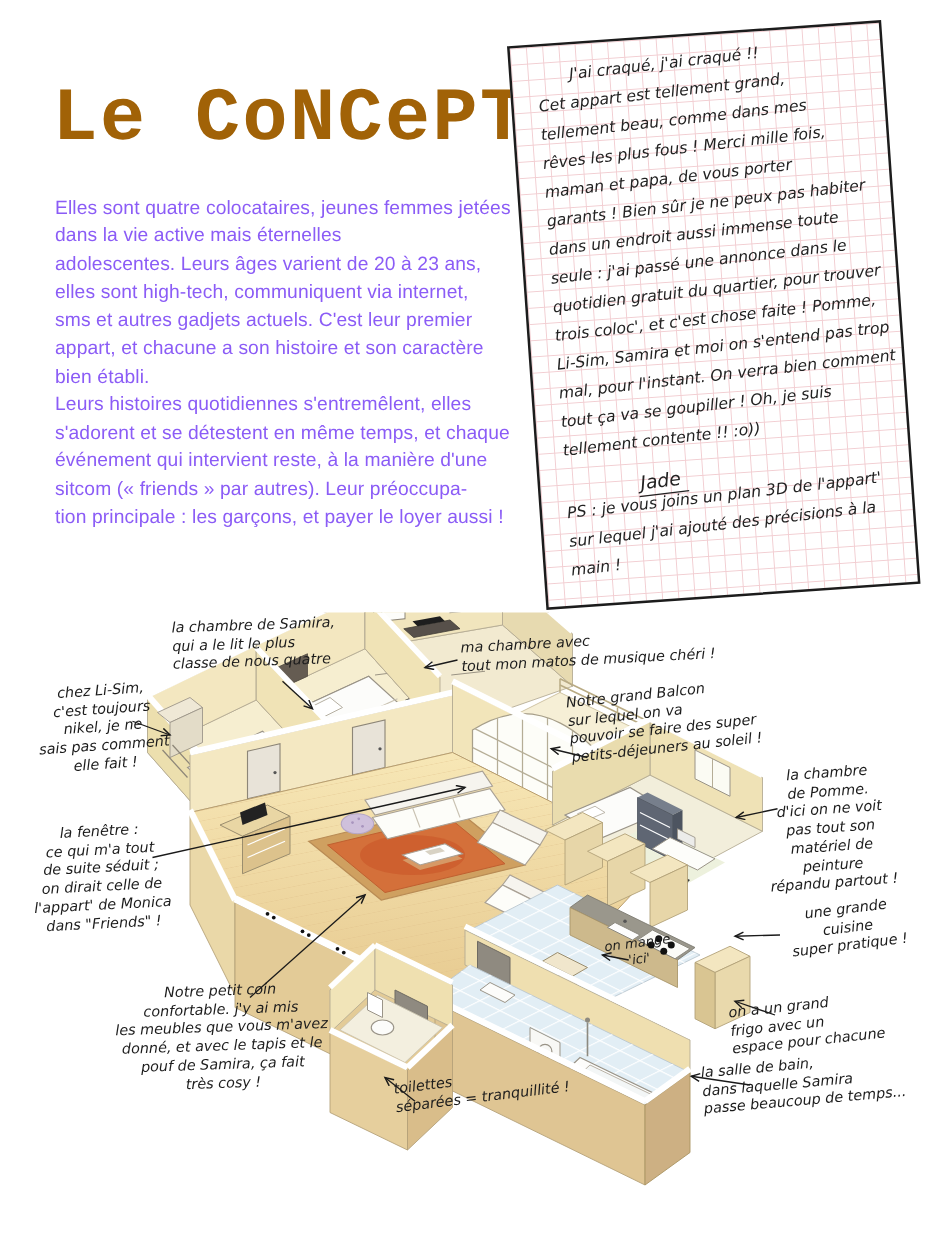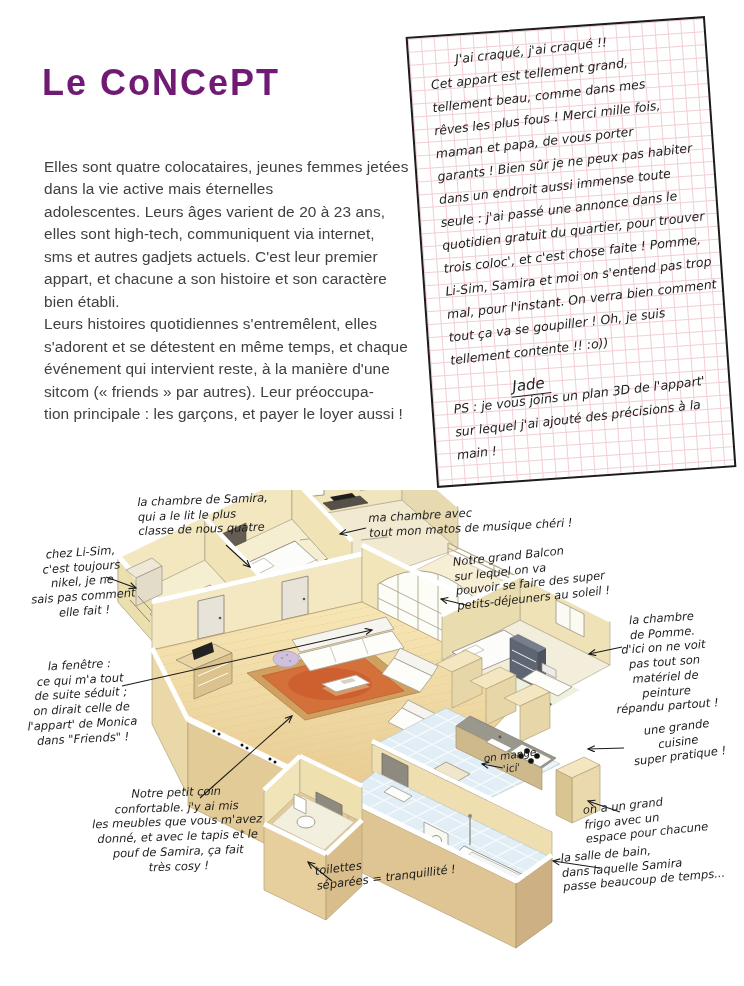--- a/index.html
+++ b/index.html
@@ -1,22 +1,22 @@
 <!DOCTYPE html>
 <html><head>
 <meta charset="utf-8">
 <style>
   html,body{margin:0;padding:0;background:#ffffff;}
   .page{position:relative;width:744px;height:986px;background:#ffffff;overflow:hidden;
         font-family:"Liberation Sans",sans-serif;}
   
-  .title{position:absolute;left:42px;top:62px;font-family:Liberation Sans, sans-serif;
-         font-weight:bold;font-size:36px;letter-spacing:2px;color:#701a75;}
+  .title{position:absolute;left:42px;top:62px;font-family:Liberation Mono, monospace;
+         font-weight:bold;font-size:60px;letter-spacing:2px;color:#a16207;}
   
-  .intro{position:absolute;left:44px;top:156px;width:392px;color:#404040;
+  .intro{position:absolute;left:44px;top:156px;width:392px;color:#8b5cf6;
          font-size:15.4px;line-height:1.46;letter-spacing:.1px;}
   .intro p{margin:0;white-space:pre-line;}
   
   .note{position:absolute;left:421px;top:26px;width:300px;min-height:452px;
         box-sizing:border-box;padding:18px 14px 10px 20px;
         border:2.5px solid #1c1c1c;background-color:#ffffff;
         background-image:linear-gradient(#f2ced2 1px,transparent 1px),
                          linear-gradient(90deg,#f2ced2 1px,transparent 1px);
         background-size:13px 13px;transform:rotate(-4deg);transform-origin:50% 50%;}
   .nl{margin:0 0 10px;font:italic 12.5px "DejaVu Sans",sans-serif;line-height:13px;

